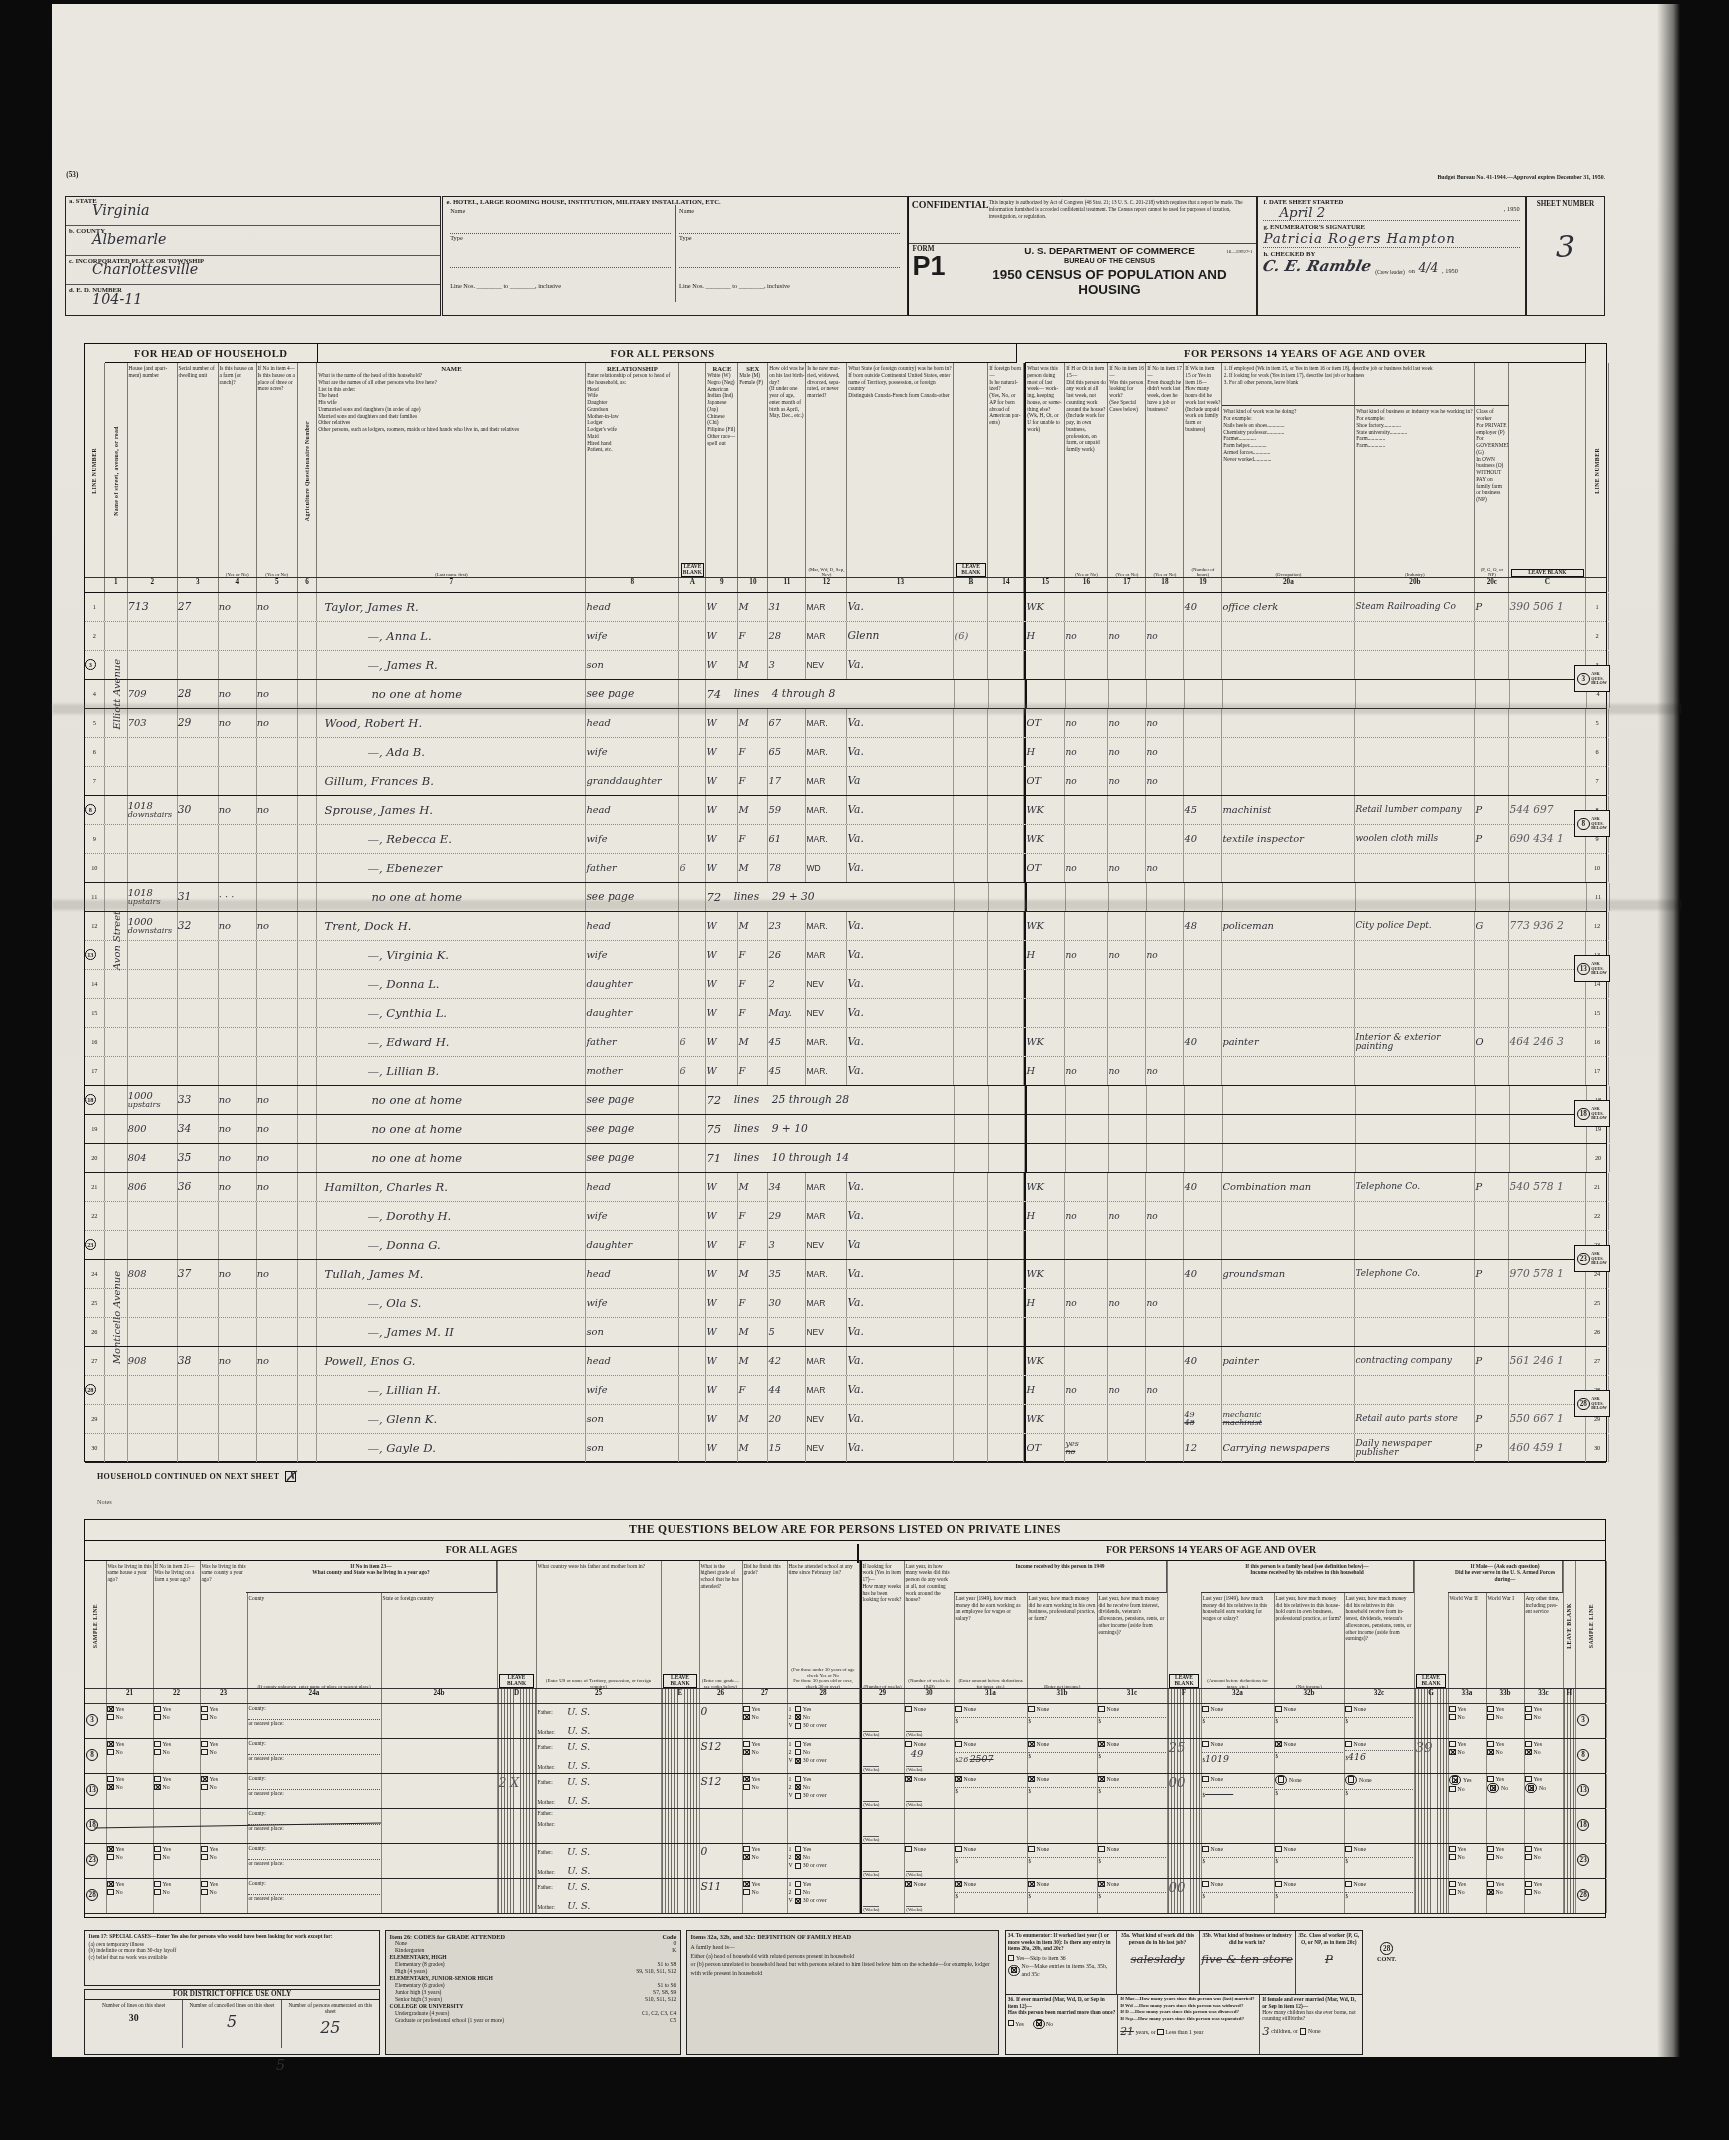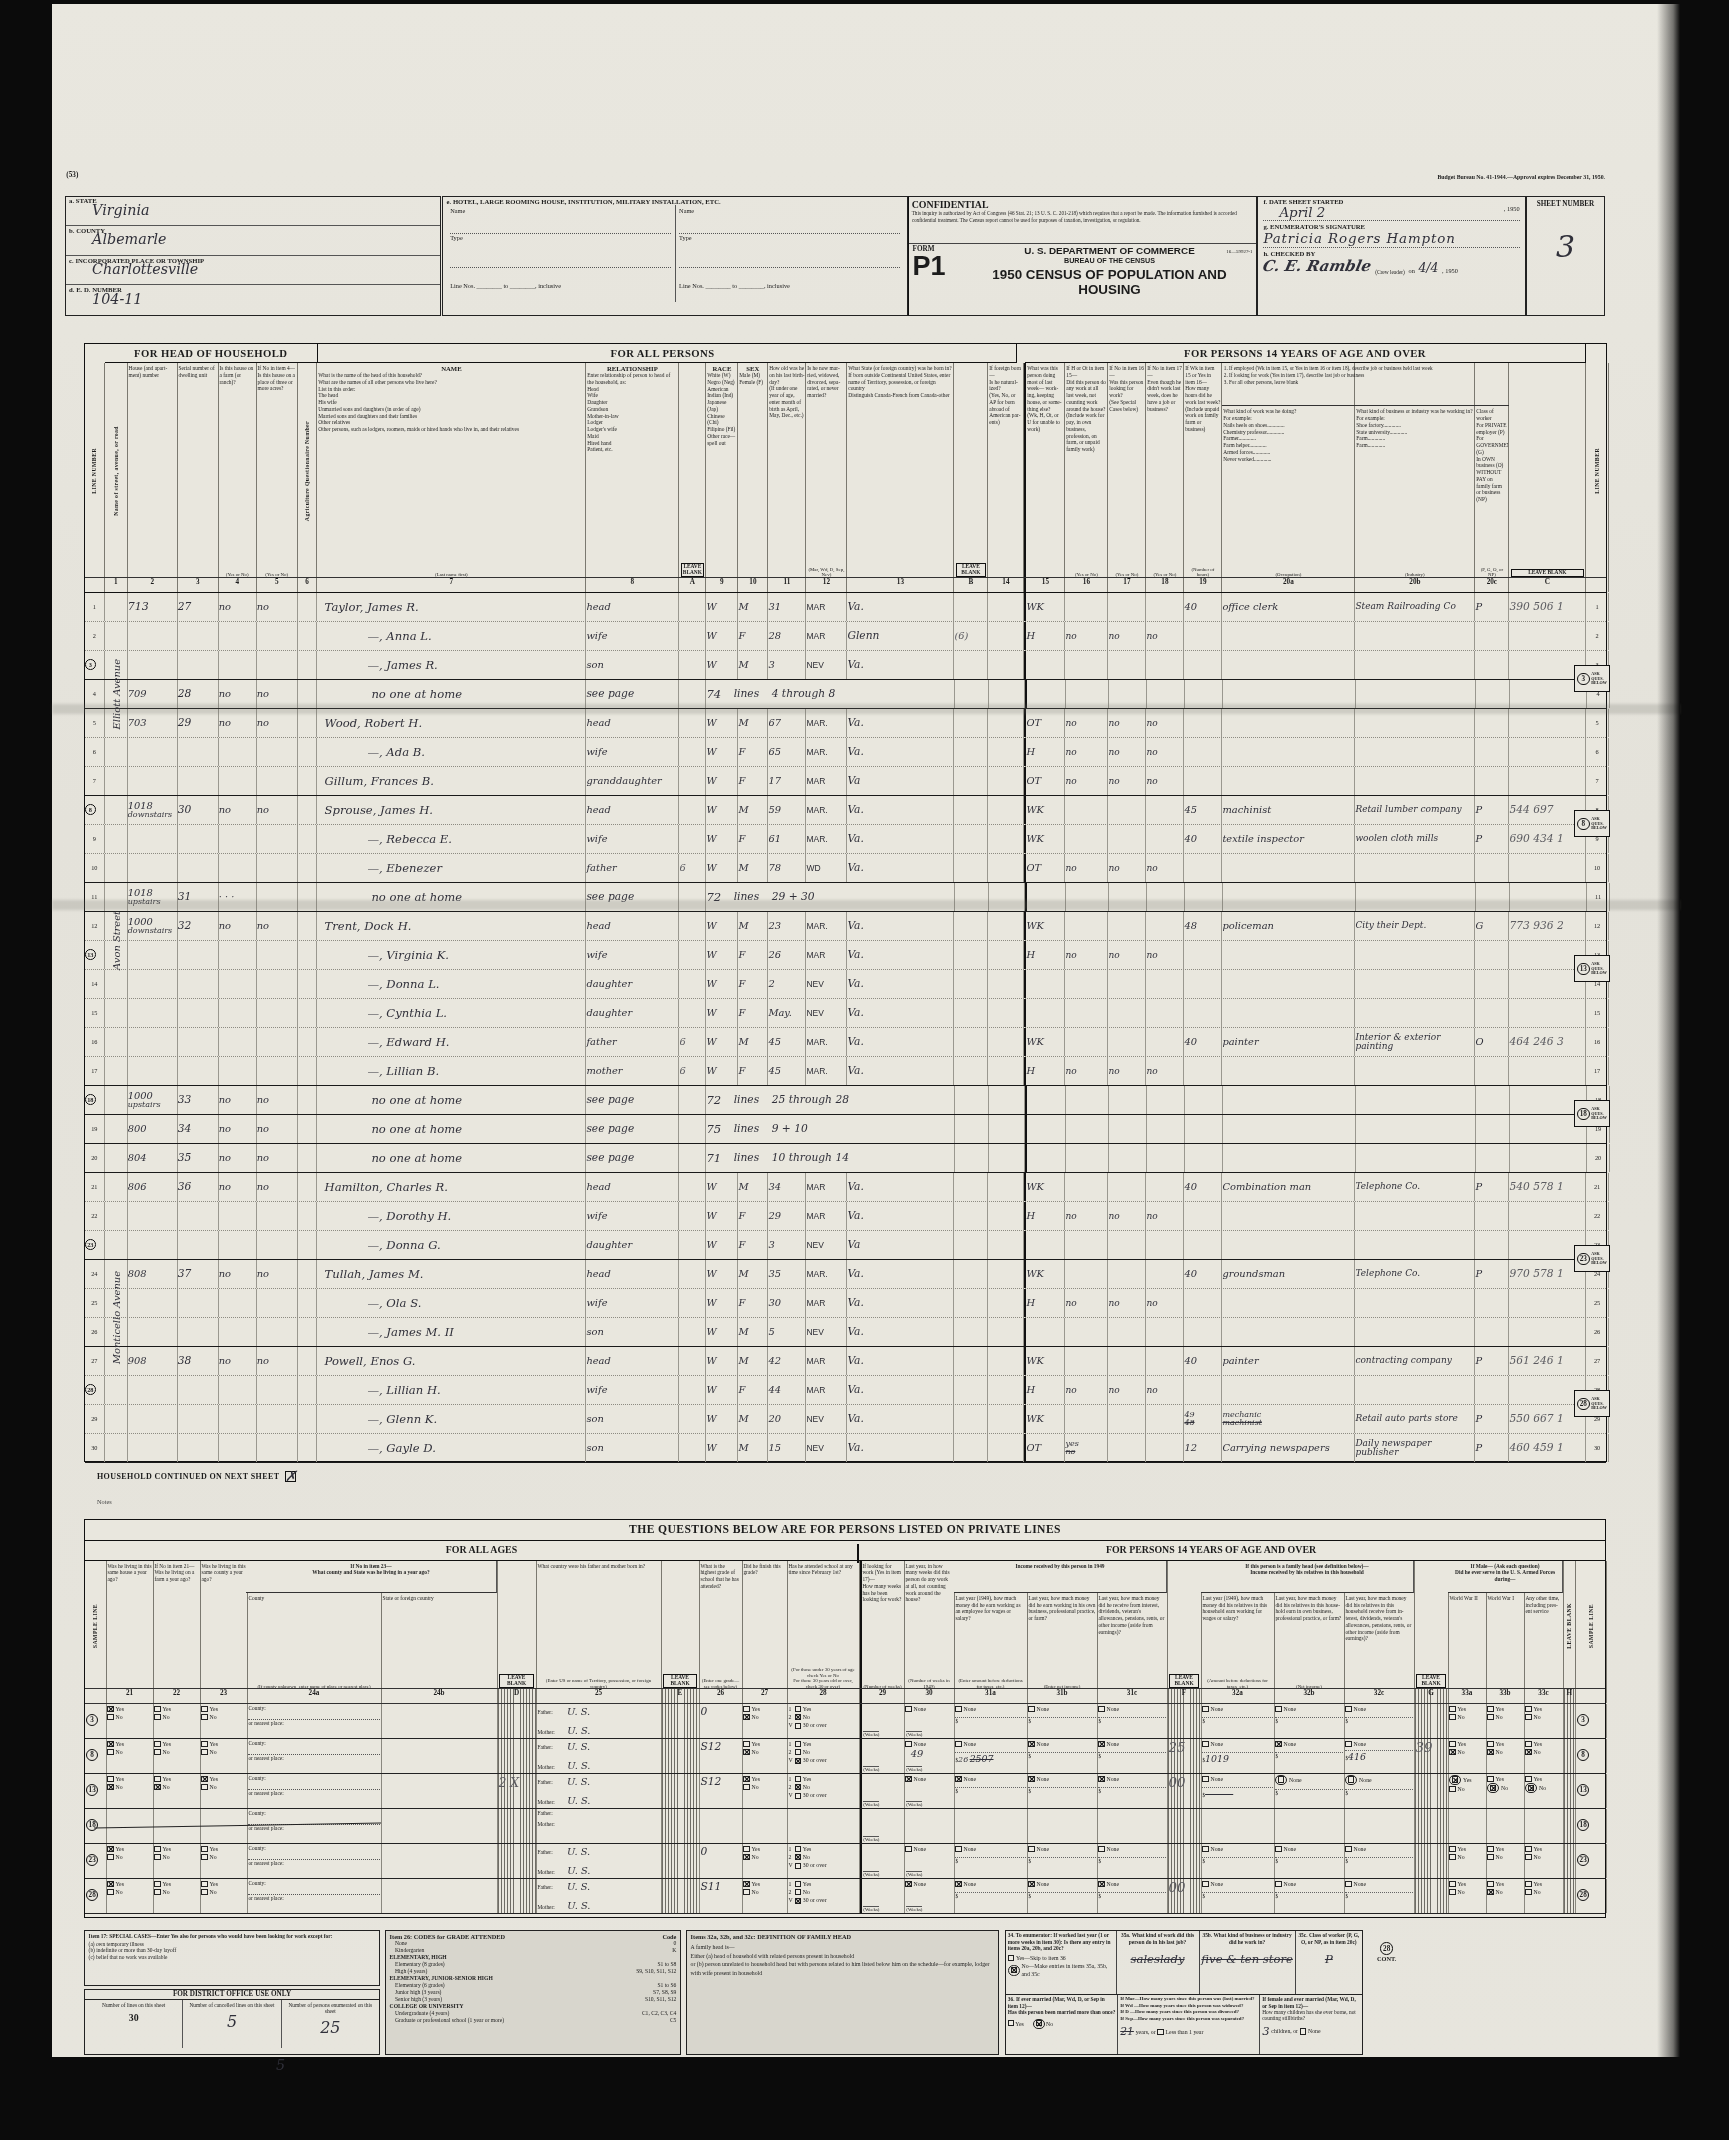--- a/index.html
+++ b/index.html
@@ -101,21 +101,21 @@
       </div>
       <div style="flex:1;padding:1.8px 3.6px;">
         <div class="t7 dotline" style="height:27px;">Name</div>
         <div class="t7 dotline" style="height:34px;">Type</div>
         <div class="t7" style="margin-top:14.3px;"><span>Line Nos.</span> ________ <span>to</span> ________<span>, inclusive</span></div>
       </div>
     </div>
   </div>
 
   <div class="fbox" style="left:856px;top:192px;width:349px;height:120px;border-left:1.8px solid #111;">
-    <div style="display:flex;border-bottom:0.9px solid #444;padding:2.7px;height:47px;flex-direction:column;">
+    <div style="display:flex;border-bottom:0.9px solid #444;padding:2.7px;height:47px;">
       <div class="b" style="font-size:9.9px;width:77px;">CONFIDENTIAL</div>
       <div style="font-size:5.2px;flex:1;line-height:1.3;">This inquiry is authorized by Act of Congress (46 Stat. 21; 13 U. S. C. 201-218) which requires that a report be made. The information furnished is accorded confidential treatment. The Census report cannot be used for purposes of taxation, investigation, or regulation.</div>
     </div>
     <div style="display:flex;padding:1.8px 3.6px;">
       <div style="width:54px;">
         <div class="b t8">FORM</div>
         <div class="b" style="font-size:27px;line-height:.9;font-family:'Liberation Sans',sans-serif;">P1</div>
       </div>
       <div style="flex:1;text-align:center;">
         <div class="b" style="font-size:9.9px;font-family:'Liberation Sans',sans-serif;">U. S. DEPARTMENT OF COMMERCE</div>
@@ -1052,21 +1052,21 @@
           <div class="mcell " style="width: 43px; flex: 0 0 43px;"></div>
           <div class="mcell " style="width: 38px; flex: 0 0 38px;"></div>
           <div class="mcell " style="width: 38px; flex: 0 0 38px;"></div>
           <div class="mcell " style="width: 38px; flex: 0 0 38px;">
             <span class="hw" style="font-size:9.9px;">48</span>
           </div>
           <div class="mcell " style="width: 133px; flex: 0 0 133px;">
             <span class="hw" style="font-size:9.9px;">policeman</span>
           </div>
           <div class="mcell " style="width: 120px; flex: 0 0 120px;">
-            <span class="hw" style="font-size:9px;white-space:normal;line-height:1;">City their Dept.</span>
+            <span class="hw" style="font-size:9px;white-space:normal;line-height:1;">City police Dept.</span>
           </div>
           <div class="mcell " style="width: 34px; flex: 0 0 34px;">
             <span class="hw" style="font-size:9.9px;">G</span>
           </div>
           <div class="mcell " style="width: 77px; flex: 0 0 77px;">
             <span class="pc" style="font-size:10.7px;">773 936 2</span>
           </div>
           <div class="mcell " style="width: 22.4px; flex: 0 0 22.4px;">
             <span class="t7" style="margin:auto;">12</span>
           </div>

